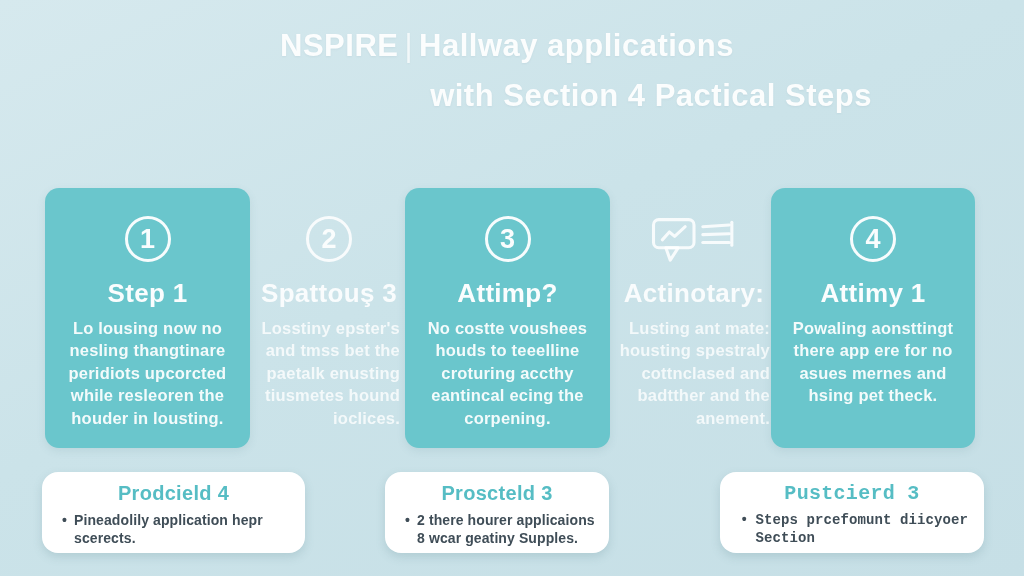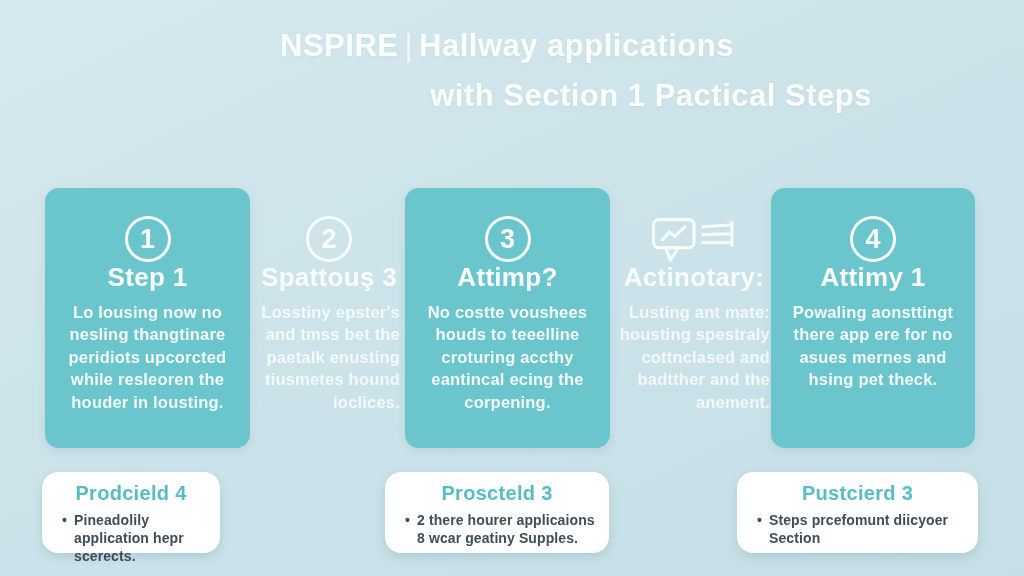--- a/index.html
+++ b/index.html
@@ -33,51 +33,51 @@
     width:46px;height:46px;border-radius:50%;
     border:3px solid rgba(255,255,255,0.95);
     margin:28px auto 0 auto;
     display:flex;align-items:center;justify-content:center;
     font-size:27px;font-weight:bold;color:rgba(255,255,255,0.97);
     box-sizing:border-box;
   }
   .ghost .badge{border-color:rgba(255,255,255,0.85);color:rgba(255,255,255,0.9);}
   .icon-wrap{height:46px;margin-top:28px;display:flex;align-items:center;justify-content:center;}
   .col-heading{
-    font-size:26px;font-weight:bold;letter-spacing:0.3px;
+    margin-top:16px;font-size:26px;font-weight:bold;letter-spacing:0.3px;
     color:rgba(255,255,255,0.97);
   }
   .ghost .col-heading{color:rgba(255,255,255,0.88);}
   .col-body{
     margin-top:8px;padding:0 6px;font-size:16.5px;line-height:1.36;
     color:rgba(255,255,255,0.92);font-weight:bold;letter-spacing:0.2px;
   }
   .ghost .col-body{color:rgba(255,255,255,0.78);padding:0 2px;text-align:right;}
   .footer-box{
     position:absolute;top:472px;height:81px;background:#ffffff;
     border-radius:16px;box-shadow:0 4px 10px rgba(90,130,140,0.22);
     box-sizing:border-box;padding:10px 14px 8px 14px;
   }
-  #fbox-1{left:42px;width:178px;}
+  #fbox-1{left:42px;width:263px;}
   #fbox-2{left:385px;width:224px;}
-  #fbox-3{left:737px;width:241px;}
+  #fbox-3{left:720px;width:264px;font-family:Liberation Mono, monospace;}
   .fbox-title{
     text-align:center;color:#56bdc4;font-weight:bold;font-size:20px;letter-spacing:0.3px;
   }
   .fbox-line{
     margin-top:6px;display:flex;color:#3f4d57;font-size:14px;line-height:1.3;
     text-align:left;font-weight:bold;letter-spacing:0.1px;
   }
   .bullet-dot{margin:0 7px 0 6px;}
 </style>
 </head>
 <body>
 
 <div class="title-line" id="title-line1"><span>NSPIRE</span><span class="pipe">|</span><span>Hallway applications</span></div>
-<div class="title-line" id="title-line2">with Section 1 Pactical Steps</div>
+<div class="title-line" id="title-line2">with Section 4 Pactical Steps</div>
 
 <div class="col card" id="col-1">
   <div class="badge">1</div>
   <div class="col-heading">Step 1</div>
   <div class="col-body">Lo lousing now no nesling thangtinare peridiots upcorcted while resleoren the houder in lousting.</div>
 </div>
 
 <div class="col ghost" id="col-2">
   <div class="badge">2</div>
   <div class="col-heading">Spattouş 3</div>

